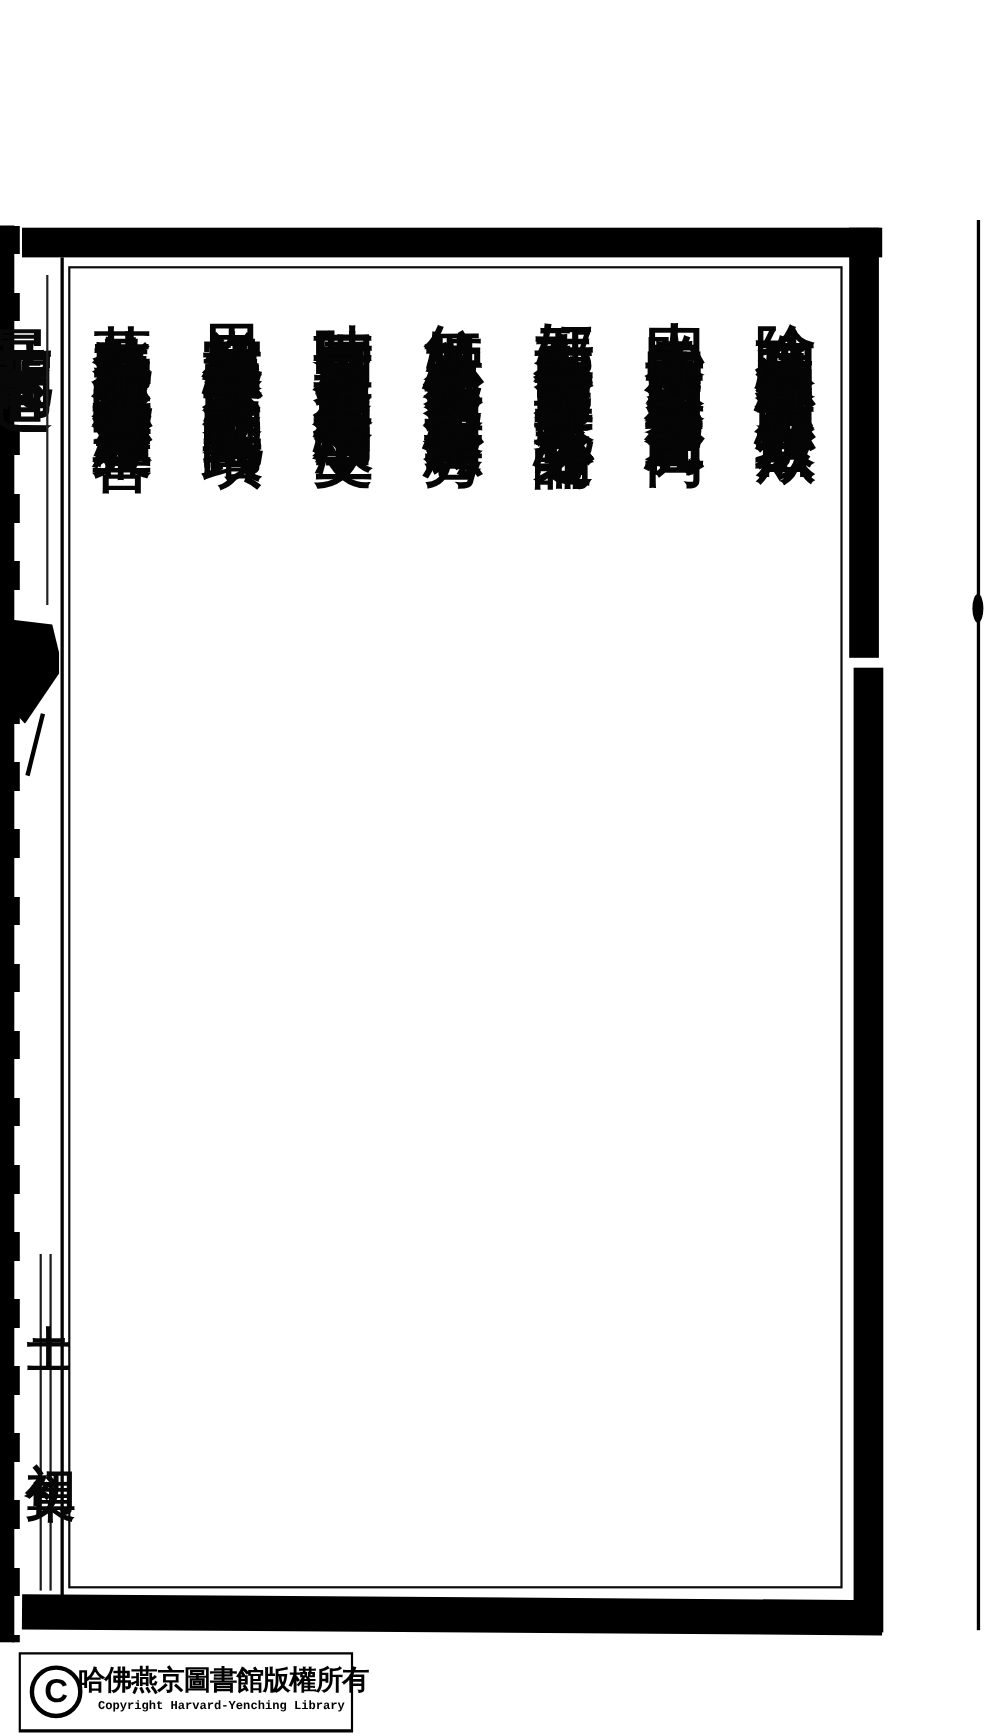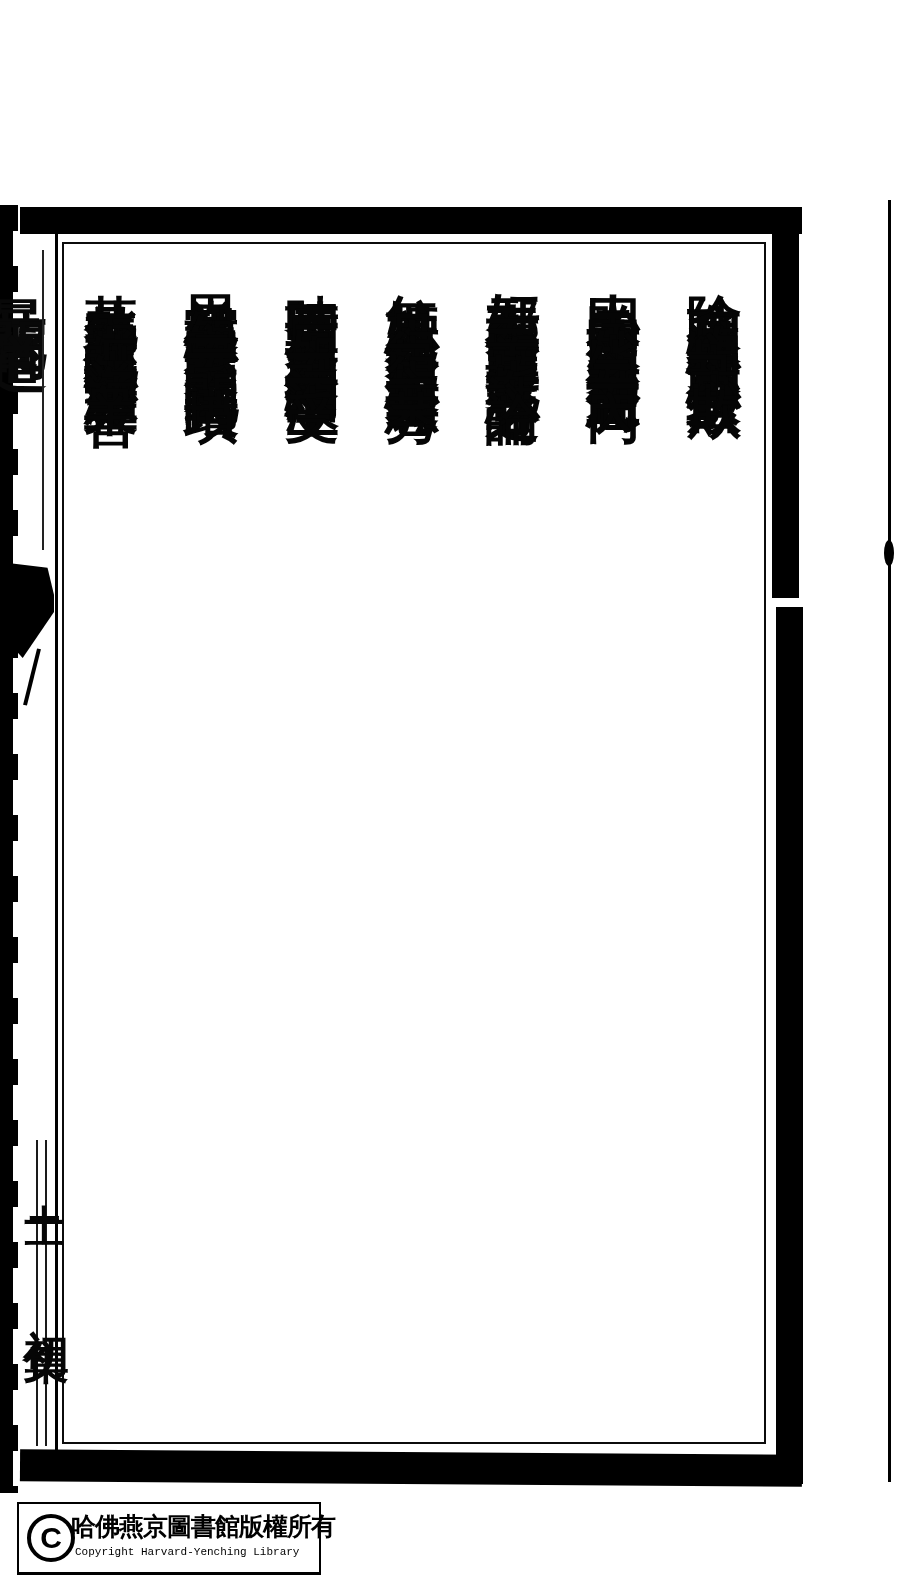--- a/index.html
+++ b/index.html
@@ -75,23 +75,23 @@
     border:4px solid #000;border-radius:50%;
     font-family:"Liberation Sans","DejaVu Sans",sans-serif;
     font-size:30px;font-weight:700;line-height:40px;text-align:center;color:#000;
   }
   .c-chinese{
     position:absolute;left:52px;top:6px;width:232px;
     font-family:"Liberation Sans","DejaVu Sans",sans-serif;
     font-size:25px;font-weight:700;letter-spacing:-1px;color:#000;white-space:nowrap;
   }
   .c-english{
-    position:absolute;left:56px;top:42px;width:236px;
+    position:absolute;left:70px;top:42px;width:236px;
     font-family:"Liberation Mono","DejaVu Sans Mono",monospace;
-    font-size:11px;font-weight:400;color:#000;white-space:nowrap;
+    font-size:11px;font-weight:700;color:#000;white-space:nowrap;
   }
 </style>
 </head>
 <body>
 
 <div class="binding-edge"></div>
 <div class="scan-edge-line"></div>
 <div class="scan-edge-blob"></div>
 
 <div class="frame-top"></div>

